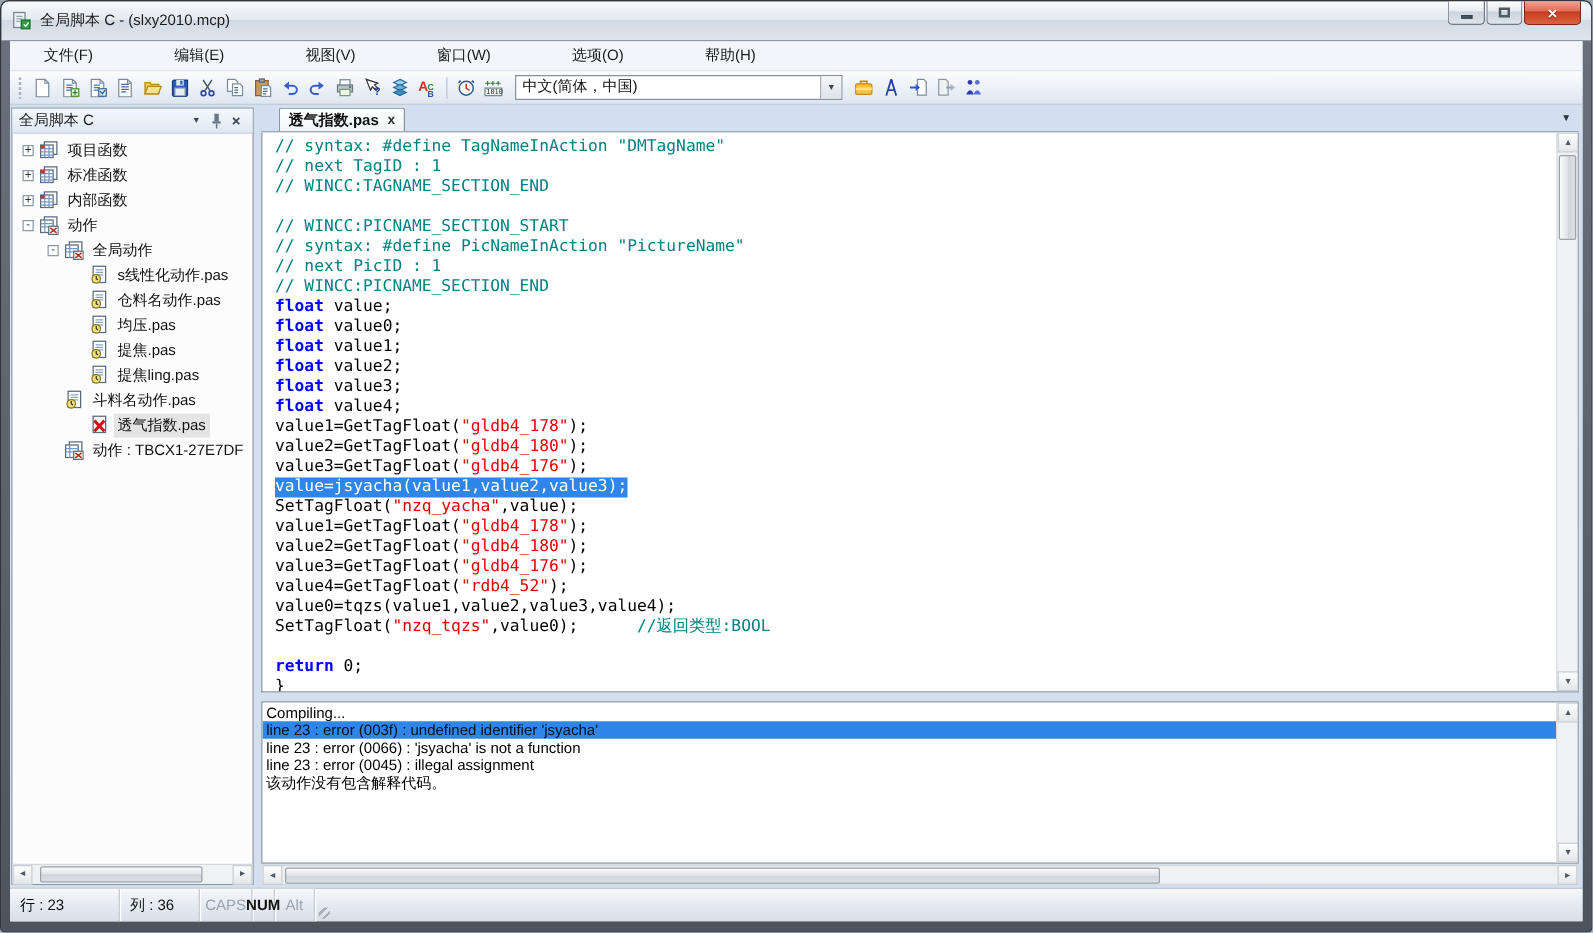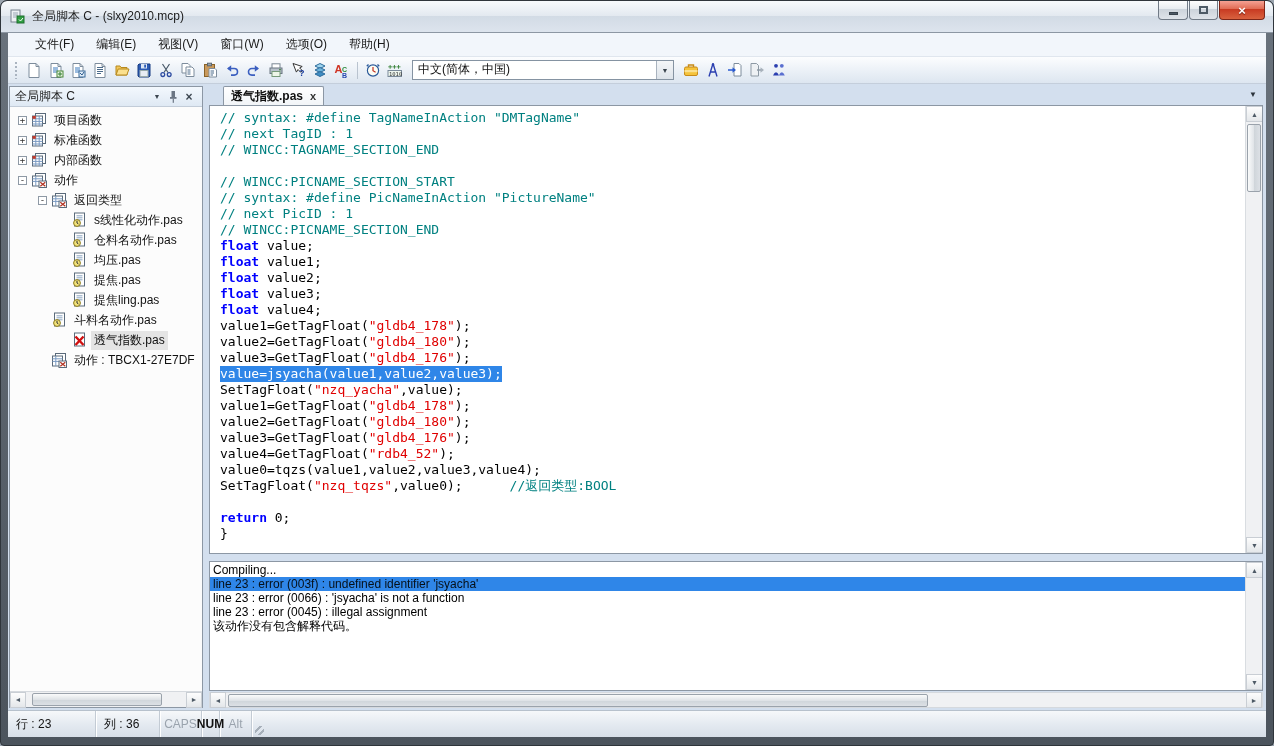--- a/index.html
+++ b/index.html
@@ -21,21 +21,21 @@
   .wbtn.min{width:30px;}.wbtn.max{width:29px;}
   .wbtn.close{width:46px;background:linear-gradient(#f5a193,#e06a52 45%,#c83a22 46%,#d9623f);border-color:#7e2618;}
   .glyph-bar{width:9px;height:3px;background:#4d5a66;border:1px solid #39434d;margin-top:6px;}
   .glyph-box{width:9px;height:8px;border:2px solid #4d5a66;background:transparent;}
   .glyph-x{color:#fff;font-weight:bold;font-size:13px;text-shadow:0 1px 1px #6e1a0c;line-height:1;}
   
   .inner{position:absolute;top:32px;left:7px;right:7px;bottom:8px;
          background:#d3dfee;display:flex;flex-direction:column;}
   
   .menubar{height:24px;background:#f2f6fb;border-bottom:1px solid #e0e6ee;
-           display:flex;align-items:center;padding-left:18px;flex:0 0 auto;}
+           display:flex;align-items:center;padding-left:18px;flex:0 0 auto;gap:43px;}
   .menu-item{padding:3px 9px;margin-right:4px;color:#1a1a1a;}
   
   .toolbar{height:27px;background:linear-gradient(#fcfdfe,#e9eff6 60%,#dde6f0);
            border-bottom:1px solid #c4cedb;display:flex;align-items:center;padding:0 4px;flex:0 0 auto;}
   .grip{width:5px;height:17px;margin:0 4px 0 2px;
         background:repeating-linear-gradient(#aab4c0 0 2px,transparent 2px 4px);
         background-size:2px 100%;background-repeat:no-repeat;background-position:1px 0;}
   .tbtn{width:22px;height:22px;display:flex;align-items:center;justify-content:center;border-radius:2px;}
   .tbtn svg{display:block;}
   .tsep{width:1px;height:17px;background:#b9c3cf;margin:0 4px;}
@@ -381,21 +381,21 @@
             </div>
             <div class="tree-row" style="padding-left: 28px;">
               <span class="expander">-</span>
               <span class="ticon"><svg width="16" height="16" viewBox="0 0 16 16">
                   <rect x="4.5" y="1.5" width="10" height="10" fill="#fff" stroke="#5a6a7a"></rect>
                   <rect x="1.5" y="4" width="10" height="10" fill="#fff" stroke="#5a6a7a"></rect>
                   <path d="M1.5 6.8h10M1.5 9.4h10M4.8 4v10" stroke="#7a9ac2"></path>
                   <rect x="8" y="9" width="7.5" height="6.5" fill="#fff" stroke="#5a6a7a"></rect>
                   <path d="M9.3 10.3l5 4M14.3 10.3l-5 4" stroke="#b03020" stroke-width="1.2"></path>
                 </svg></span>
-              <span class="lbl">返回类型</span>
+              <span class="lbl">全局动作</span>
             </div>
             <div class="tree-row" style="padding-left: 48px;">
               <span class="exp-spacer"></span>
               <span class="ticon"><svg width="16" height="16" viewBox="0 0 16 16">
                   <rect x="3.5" y="1" width="10" height="13" fill="#fff" stroke="#5a6a7a"></rect>
                   <path d="M5.5 3.8h6M5.5 5.8h6M5.5 7.8h6" stroke="#8aa4c0"></path>
                   <circle cx="6" cy="11" r="3.4" fill="#f2e27a" stroke="#8a7a20"></circle>
                   <path d="M6 8.8v2.2l1.4.9" stroke="#333" fill="none"></path>
                 </svg></span>
               <span class="lbl">s线性化动作.pas</span>
@@ -490,20 +490,21 @@
           <div class="code" id="code">
               <div class="code-line"><span class="linewrap"><span class="seg c">// syntax: #define TagNameInAction "DMTagName"</span></span></div>
               <div class="code-line"><span class="linewrap"><span class="seg c">// next TagID : 1</span></span></div>
               <div class="code-line"><span class="linewrap"><span class="seg c">// WINCC:TAGNAME_SECTION_END</span></span></div>
               <div class="code-line"><span class="linewrap"></span></div>
               <div class="code-line"><span class="linewrap"><span class="seg c">// WINCC:PICNAME_SECTION_START</span></span></div>
               <div class="code-line"><span class="linewrap"><span class="seg c">// syntax: #define PicNameInAction "PictureName"</span></span></div>
               <div class="code-line"><span class="linewrap"><span class="seg c">// next PicID : 1</span></span></div>
               <div class="code-line"><span class="linewrap"><span class="seg c">// WINCC:PICNAME_SECTION_END</span></span></div>
               <div class="code-line"><span class="linewrap"><span class="seg k">float</span><span class="seg p"> value;</span></span></div>
+              <div class="code-line"><span class="linewrap"><span class="seg k">float</span><span class="seg p"> value0;</span></span></div>
               <div class="code-line"><span class="linewrap"><span class="seg k">float</span><span class="seg p"> value1;</span></span></div>
               <div class="code-line"><span class="linewrap"><span class="seg k">float</span><span class="seg p"> value2;</span></span></div>
               <div class="code-line"><span class="linewrap"><span class="seg k">float</span><span class="seg p"> value3;</span></span></div>
               <div class="code-line"><span class="linewrap"><span class="seg k">float</span><span class="seg p"> value4;</span></span></div>
               <div class="code-line"><span class="linewrap"><span class="seg p">value1=GetTagFloat(</span><span class="seg s">"gldb4_178"</span><span class="seg p">);</span></span></div>
               <div class="code-line"><span class="linewrap"><span class="seg p">value2=GetTagFloat(</span><span class="seg s">"gldb4_180"</span><span class="seg p">);</span></span></div>
               <div class="code-line"><span class="linewrap"><span class="seg p">value3=GetTagFloat(</span><span class="seg s">"gldb4_176"</span><span class="seg p">);</span></span></div>
               <div class="code-line sel"><span class="linewrap"><span class="seg p">value=jsyacha(value1,value2,value3);</span></span></div>
               <div class="code-line"><span class="linewrap"><span class="seg p">SetTagFloat(</span><span class="seg s">"nzq_yacha"</span><span class="seg p">,value);</span></span></div>
               <div class="code-line"><span class="linewrap"><span class="seg p">value1=GetTagFloat(</span><span class="seg s">"gldb4_178"</span><span class="seg p">);</span></span></div>

